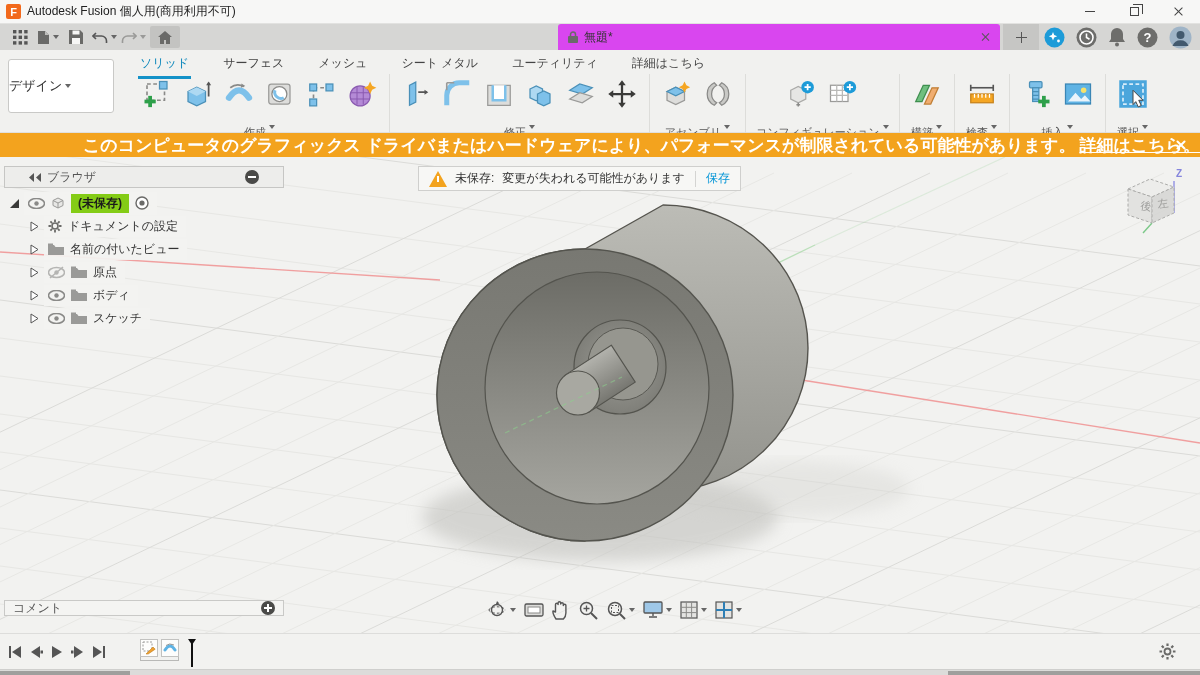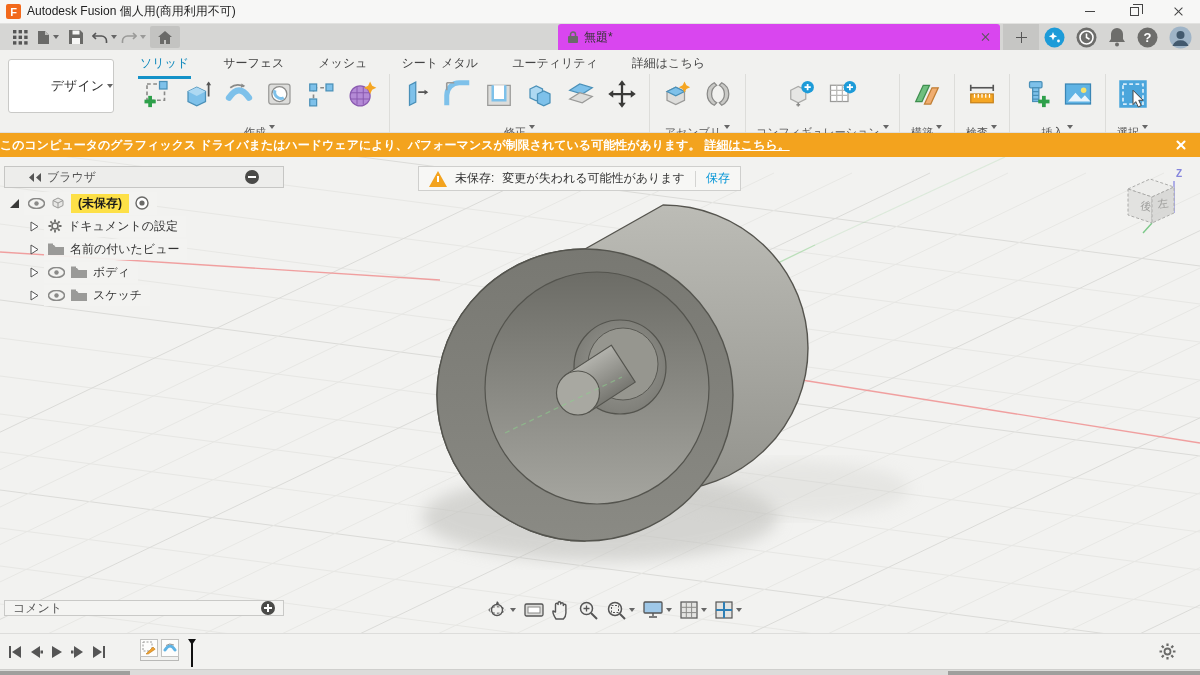--- a/index.html
+++ b/index.html
@@ -34,50 +34,50 @@
   .doctab .closex:before{transform:rotate(45deg)}.doctab .closex:after{transform:rotate(-45deg)}
   .newtab{position:absolute;left:1003px;top:0;width:36px;height:26px;background:#c6c6c4;display:flex;align-items:center;justify-content:center;cursor:pointer}
   .plusg{position:relative;width:11px;height:11px}
   .plusg:before,.plusg:after{content:"";position:absolute;background:#555}
   .plusg:before{left:5px;top:0;width:1.5px;height:11px}.plusg:after{left:0;top:5px;width:11px;height:1.5px}
   .acct{position:absolute;right:8px;top:0;height:26px;display:flex;align-items:center;gap:11px}
 
   
   .ribbon{height:83px;background:#f1f1ef;position:relative;border-bottom:1px solid #e0e0de}
   .wsbox{position:absolute;left:8px;top:9px;width:106px;height:54px;background:#fff;border:1px solid #c9c9c7;border-radius:3px;
-         display:flex;align-items:center;justify-content:flex-end;font-size:13px;cursor:pointer}
+         display:flex;align-items:center;justify-content:flex-start;font-size:13px;cursor:pointer}
   .rtabs{position:absolute;left:138px;top:3px;display:flex;gap:30px;font-size:12px;color:#444}
   .rtab{padding:2px 2px 4px;cursor:pointer}
   .rtab.active{color:#0a86bb;border-bottom:3px solid #1492c8;font-weight:normal}
   .groups{position:absolute;left:130px;top:24px;display:flex;align-items:flex-start}
   .group{display:flex;flex-direction:column;align-items:center;padding:0 10px;border-right:1px solid #ddddda}
   .group:last-child{border-right:none}
   .gicons{display:flex;align-items:center;gap:7px;height:40px}
   .ric{width:34px;height:34px;display:flex;align-items:center;justify-content:center;cursor:pointer;border-radius:2px}
   .rlabel{margin-top:11px;font-size:11px;color:#555;display:flex;cursor:pointer;white-space:nowrap}
 
   
-  .banner{height:24px;background:#f3a31e;color:#fff;display:flex;align-items:center;justify-content:flex-start;font-size:12px;font-weight:bold;position:relative}
+  .banner{height:24px;background:#f3a31e;color:#fff;display:flex;align-items:center;justify-content:flex-end;font-size:17px;font-weight:bold;position:relative}
   .banner a{color:#fff;text-decoration:underline;margin-left:4px;cursor:pointer;font-weight:bold}
   .bclose{position:absolute;right:14px;top:6px;width:11px;height:11px;cursor:pointer}
   .bclose:before,.bclose:after{content:"";position:absolute;left:5px;top:0;width:2px;height:12px;background:#fff;border-radius:1px}
   .bclose:before{transform:rotate(45deg)}.bclose:after{transform:rotate(-45deg)}
 
   
   .canvas{position:relative;height:476px;background:#f2f2f0;overflow:hidden}
   .scene{position:absolute;left:0;top:0}
 
   
   .browser{position:absolute;left:4px;top:9px;width:280px}
   .bheader{height:22px;background:#ededeb;border:1px solid #c6c6c4;display:flex;align-items:center;padding:0 24px;color:#555}
   .bheader .htxt{margin-left:6px}
   .btree{font-size:12px;color:#333;margin-top:4px}
   .brow{height:22px;display:flex;align-items:center;gap:5px;margin-bottom:1px}
   .brow .rowbg{display:flex;align-items:center;gap:6px;background:rgba(243,243,241,.92);padding:2px 8px 2px 4px}
-  .chip{background:#fde047;color:#1b1b1b;padding:1px 7px;font-weight:bold}
+  .chip{background:#84cc16;color:#1b1b1b;padding:1px 7px;font-weight:bold}
   .indent1{padding-left:26px}
 
   
   .toast{position:absolute;left:418px;top:9px;height:25px;background:#f7f7f5;border:1px solid #cfcfcd;display:flex;align-items:center;padding:0 10px;gap:8px}
   .warntri{width:0;height:0;border-left:9px solid transparent;border-right:9px solid transparent;border-bottom:16px solid #f3a31e;position:relative}
   .warntri:after{content:"";position:absolute;left:-1px;top:5px;width:2px;height:6px;background:#fff}
   .toast .tl{font-weight:normal}
   .toast .divv{width:1px;height:16px;background:#d4d4d2;margin:0 2px}
   .toast .save{color:#0696d7;cursor:pointer}
 
@@ -632,20 +632,37 @@
               <path d="M0 0.5 h5 v1.5 h-5 z" fill="#9a9a98"></path>
             </svg>
           <span>名前の付いたビュー</span>
         </div>
       </div>
       <div class="brow indent1">
         <svg width="9" height="11" viewBox="0 0 9 11">
             <path d="M1 1 L8 5.5 L1 10 z" fill="#fff" stroke="#555"></path>
           </svg>
         <div class="rowbg">
+          <svg width="17" height="13" viewBox="0 0 17 13">
+              <ellipse cx="8.5" cy="6.5" rx="8" ry="5" fill="none" stroke="#b5b5b3" stroke-width="1.6"></ellipse>
+              <circle cx="8.5" cy="6.5" r="2.2" fill="#b5b5b3"></circle>
+              <path d="M2 12 L15 1" stroke="#b5b5b3" stroke-width="1.6"></path>
+            </svg>
+          <svg width="16" height="12" viewBox="0 0 16 12">
+              <path d="M0 2 h6 l1.5 2 H16 v8 H0 z" fill="#9a9a98"></path>
+              <path d="M0 0.5 h5 v1.5 h-5 z" fill="#9a9a98"></path>
+            </svg>
+          <span>原点</span>
+        </div>
+      </div>
+      <div class="brow indent1">
+        <svg width="9" height="11" viewBox="0 0 9 11">
+            <path d="M1 1 L8 5.5 L1 10 z" fill="#fff" stroke="#555"></path>
+          </svg>
+        <div class="rowbg">
           <svg width="17" height="11" viewBox="0 0 17 11">
               <ellipse cx="8.5" cy="5.5" rx="8" ry="5" fill="none" stroke="#8a8a88" stroke-width="1.6"></ellipse>
               <circle cx="8.5" cy="5.5" r="2.2" fill="#8a8a88"></circle>
             </svg>
           <svg width="16" height="12" viewBox="0 0 16 12">
               <path d="M0 2 h6 l1.5 2 H16 v8 H0 z" fill="#9a9a98"></path>
               <path d="M0 0.5 h5 v1.5 h-5 z" fill="#9a9a98"></path>
             </svg>
           <span>ボディ</span>
         </div>

